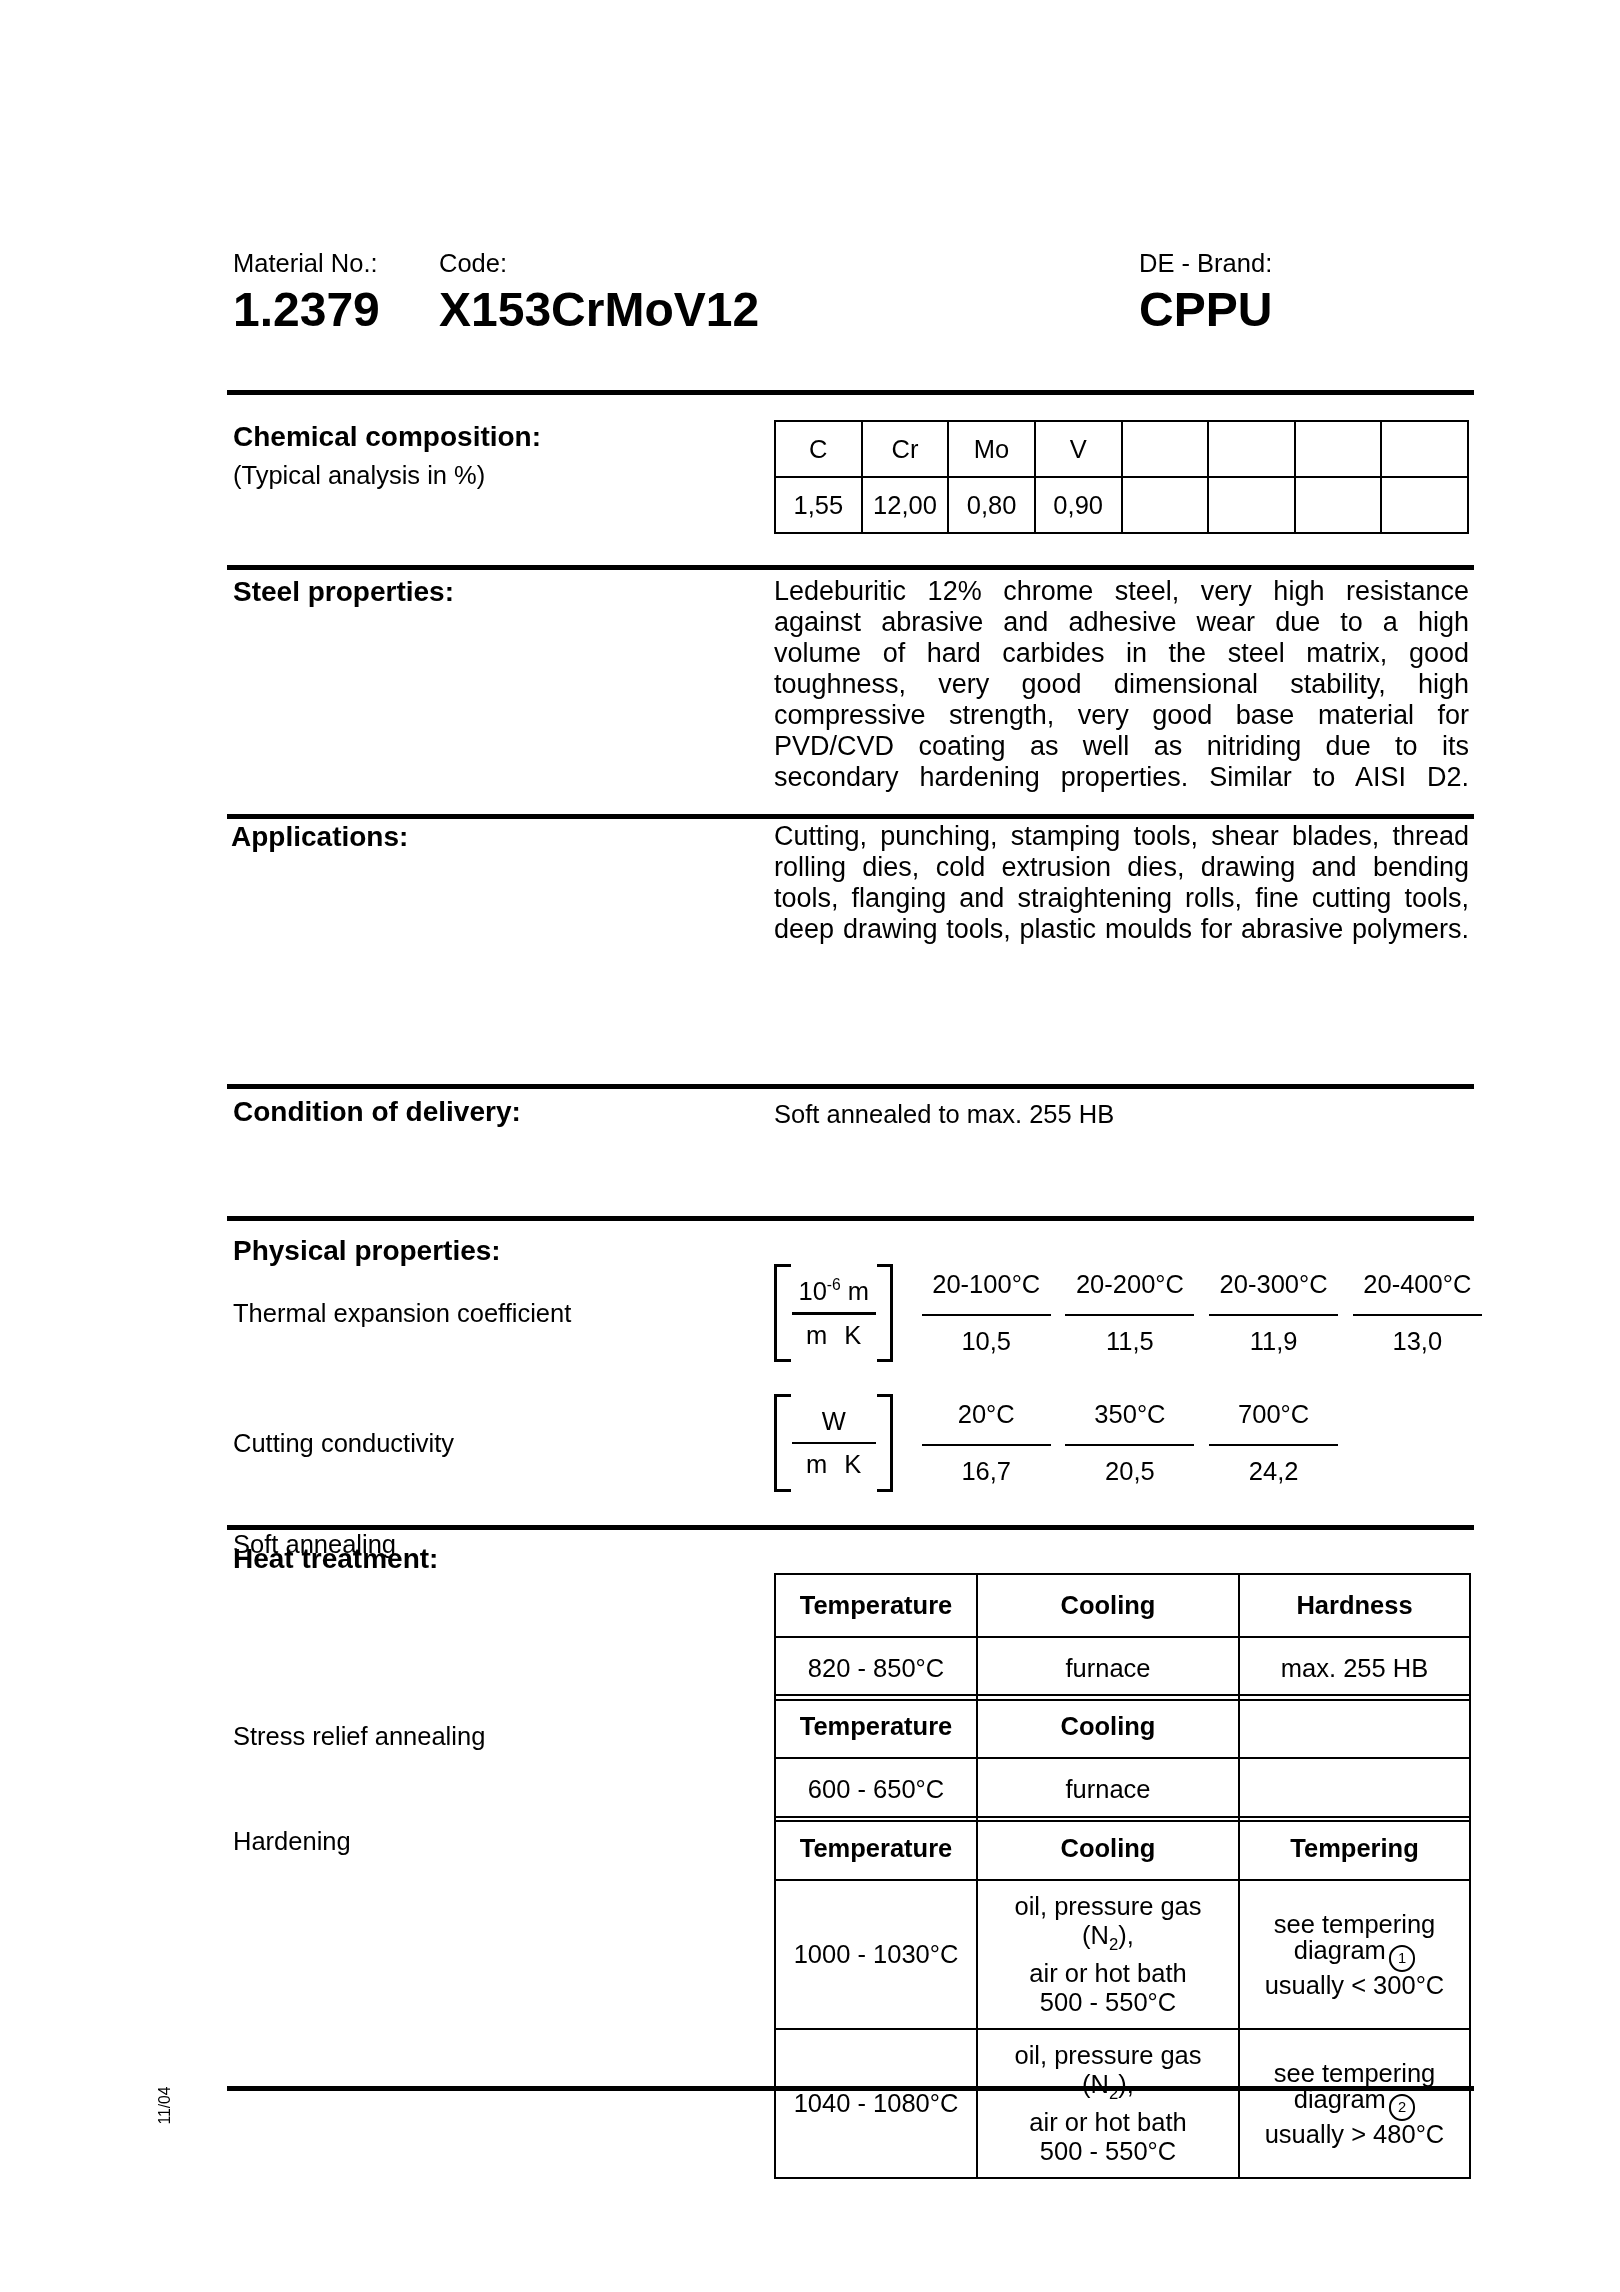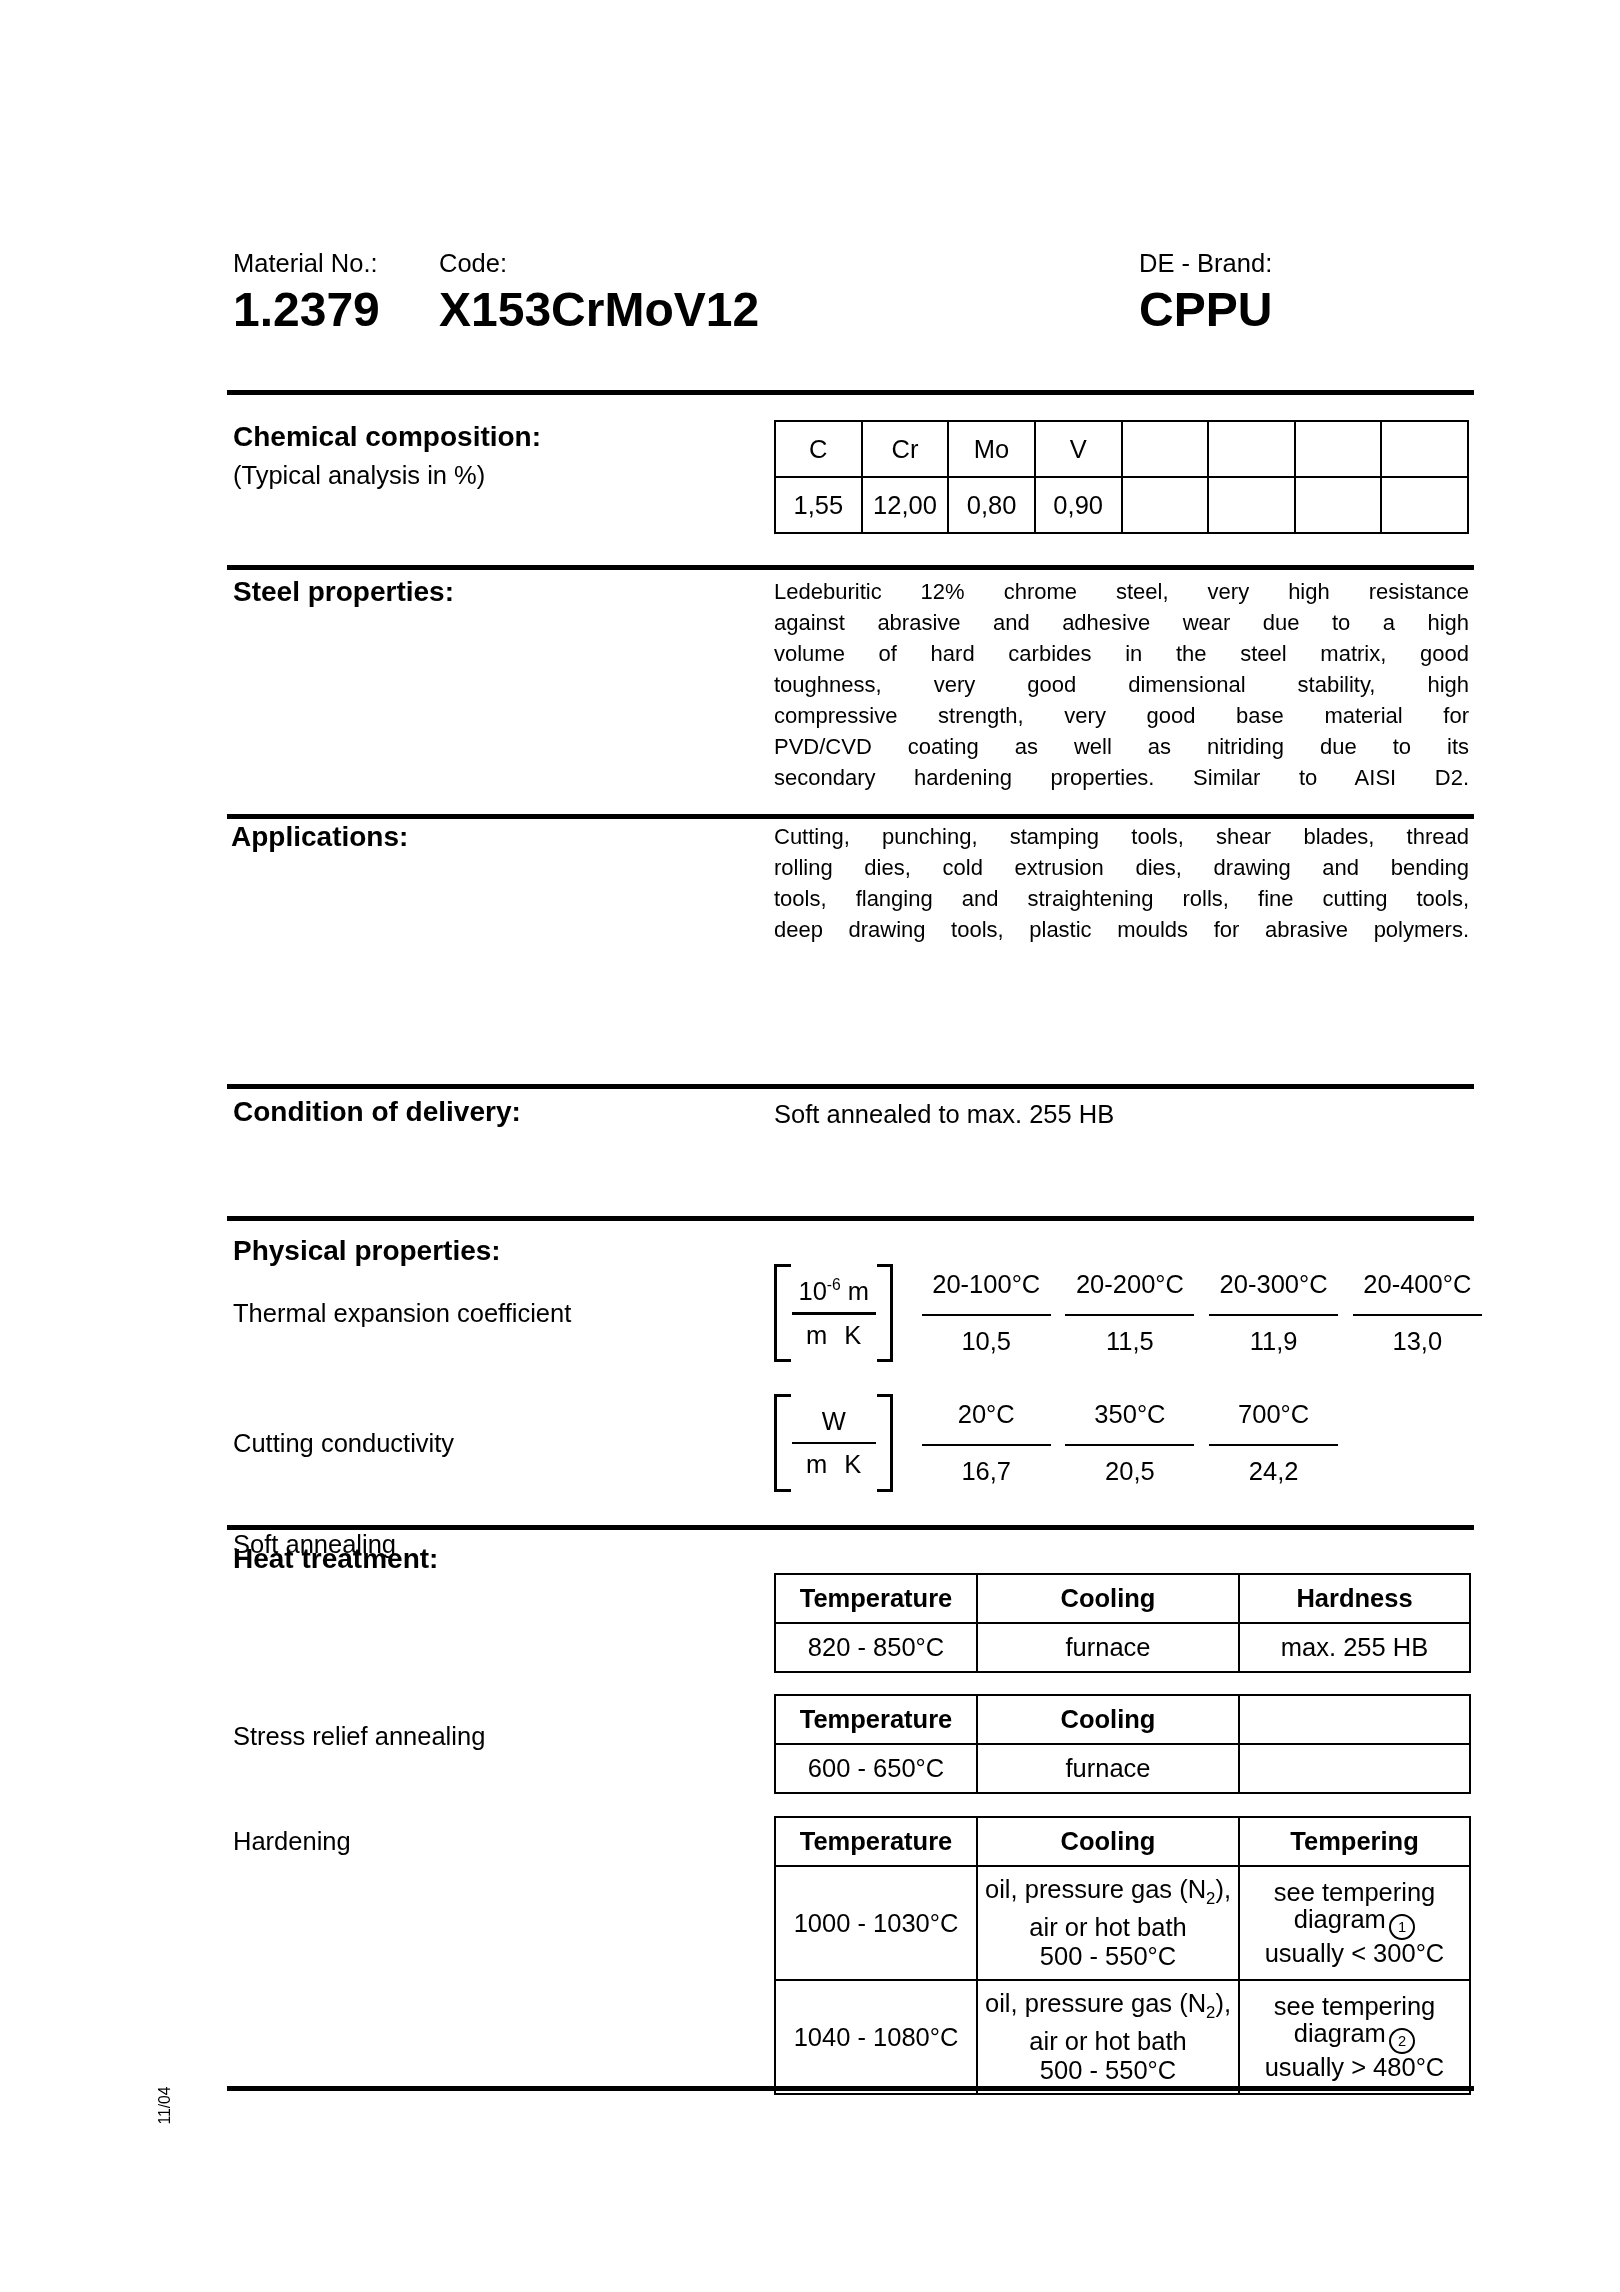--- a/index.html
+++ b/index.html
@@ -29,21 +29,21 @@
     border-collapse:collapse; table-layout:fixed; border:2.9px solid #000; }
   table.chem td { border:2px solid #000; height:54px; text-align:center;
     font-size:25.5px; padding:0; }
   table.chem tr.hdr td { border-bottom:2.9px solid #000; }
 
   
   .steel-heading{left:233px;top:576px;}
   .steel-body{left:774px;top:576px;width:695px;}
   .app-heading{left:231px;top:821px;}
   .app-body{left:774px;top:821px;width:695px;}
-  .jline { font-size:22px; line-height:31px; text-align:justify; text-align-last:justify; }
+  .jline { font-size:27px; line-height:31px; text-align:justify; text-align-last:justify; }
   .cond-heading{left:233px;top:1096px;}
   .cond-text{left:774px;top:1100px;}
 
   
   .phys-heading{left:233px;top:1235px;}
   .pp-block { position:absolute; left:233px; width:1242px; height:102px;
     display:flex; align-items:center; }
   .pp1{top:1262px;} .pp2{top:1392px;}
   .pp-label { width:541px; font-size:25.5px; flex:0 0 541px; }
   .pp-unit { display:flex; height:98px; }
@@ -63,21 +63,21 @@
 
   
   .heat-heading{left:233px;top:1543px;}
   .ht-label-soft{left:233px;top:1530px;}
   .ht-label-stress{left:233px;top:1722px;}
   .ht-label-hard{left:233px;top:1827px;}
   table.ht { position:absolute; left:774px; width:695px; border-collapse:collapse;
     table-layout:fixed; border:2.9px solid #000; }
   .ht-soft{top:1573px;} .ht-stress{top:1694px;} .ht-hard{top:1816px;}
   table.ht th, table.ht td { border:2px solid #000; text-align:center;
-    vertical-align:middle; padding:4px; }
+    vertical-align:middle; padding:11px; }
   table.ht th { font-size:25.5px; font-weight:bold; height:39px; border-bottom:2.9px solid #000; }
   table.ht td { font-size:25.5px; height:39px; }
   table.ht.ht-hard td { height:104px; }
   .cool-line { line-height:29px; }
   .cool-line sub { font-size:16.7px; }
   .temper-cell { font-size:21.6px; line-height:26.5px; }
   .circ { display:inline-flex; align-items:center; justify-content:center;
     width:22.5px; height:22.5px; border:2px solid #000; border-radius:50%;
     font-size:14.7px; vertical-align:-3.9px; margin-left:2.9px; }
 

